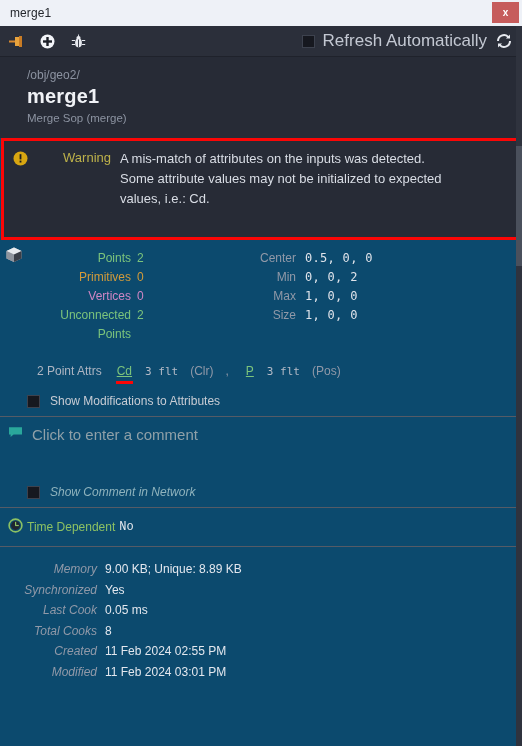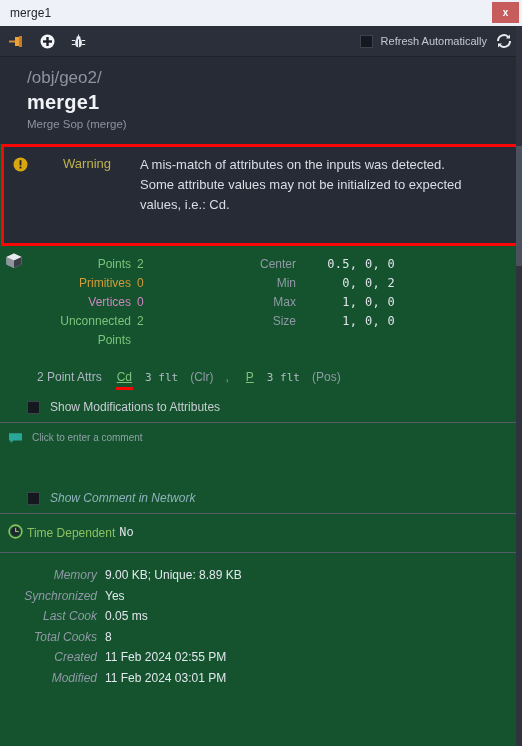--- a/index.html
+++ b/index.html
@@ -5,21 +5,21 @@
   * { box-sizing: border-box; margin: 0; padding: 0; }
   html, body {
     width: 522px; height: 746px;
     background: #272b36;
     font-family: "Liberation Sans", sans-serif;
     overflow: hidden;
   }
   #app {
     position: relative;
     width: 522px; height: 746px;
-    background: #14532d;
+    background: #0c4a6e;
   }
 
   
   .titlebar {
     height: 26px;
     background: #eef1f7;
     display: flex;
     align-items: center;
     position: relative;
   }
@@ -58,38 +58,38 @@
     display: flex;
     align-items: center;
     gap: 8px;
   }
   .tb-icon {
     width: 17px; height: 17px;
     display: flex; align-items: center; justify-content: center;
     cursor: pointer;
   }
   .tb-label {
-    font-size: 11px;
+    font-size: 17px;
     color: #c3c8d2;
   }
   .chk {
     width: 13px; height: 13px;
     background: #16181f;
     border: 1px solid #3d424e;
     cursor: pointer;
     flex: none;
   }
 
   
   .nodehead {
     padding: 11px 0 14px 27px;
     background: #272b36;
   }
   .node-path {
-    font-size: 17px;
+    font-size: 12px;
     color: #8c93a1;
     margin-bottom: 2px;
   }
   .node-name {
     font-size: 20px;
     font-weight: bold;
     color: #f0f2f6;
     letter-spacing: .2px;
     line-height: 1.25;
   }
@@ -109,21 +109,20 @@
     padding: 8px 6px 0 6px;
   }
   .warn-icon {
     width: 20px; flex: none;
     padding-top: 2px;
     display: flex; justify-content: center;
   }
   .warn-body {
     display: flex;
     padding-left: 7px;
-    gap: 20px;
   }
   .warn-label {
     color: #bdb14a;
     font-size: 13px;
     flex: none;
     width: 74px;
     text-align: right;
     padding-top: 1px;
   }
   .warn-text {
@@ -168,21 +167,21 @@
     padding-right: 9px;
     flex: none;
     color: #9199a8;
   }
   .stat-val { color: inherit; }
   .stat-val-mono {
     font-family: "DejaVu Sans Mono", monospace;
     font-size: 12px;
     color: #dfe3ea;
     width: 90px;
-    text-align: right;
+    text-align: left;
     letter-spacing: .3px;
   }
   .c-green  { color: #7cc47c; }
   .c-orange { color: #d39b3a; }
   .c-pink   { color: #cf86c4; }
 
   
   .attrs {
     padding: 14px 0 10px 0;
     display: flex;
@@ -235,21 +234,21 @@
 
   
   .commentrow {
     display: flex;
     align-items: flex-start;
     gap: 9px;
     padding: 8px 0 0 8px;
     height: 62px;
   }
   .comment-ph {
-    font-size: 10px;
+    font-size: 15px;
     color: #8fa0a8;
     padding-top: 1px;
     cursor: text;
   }
 
   
   .timerow {
     display: flex;
     align-items: center;
     gap: 4px;

